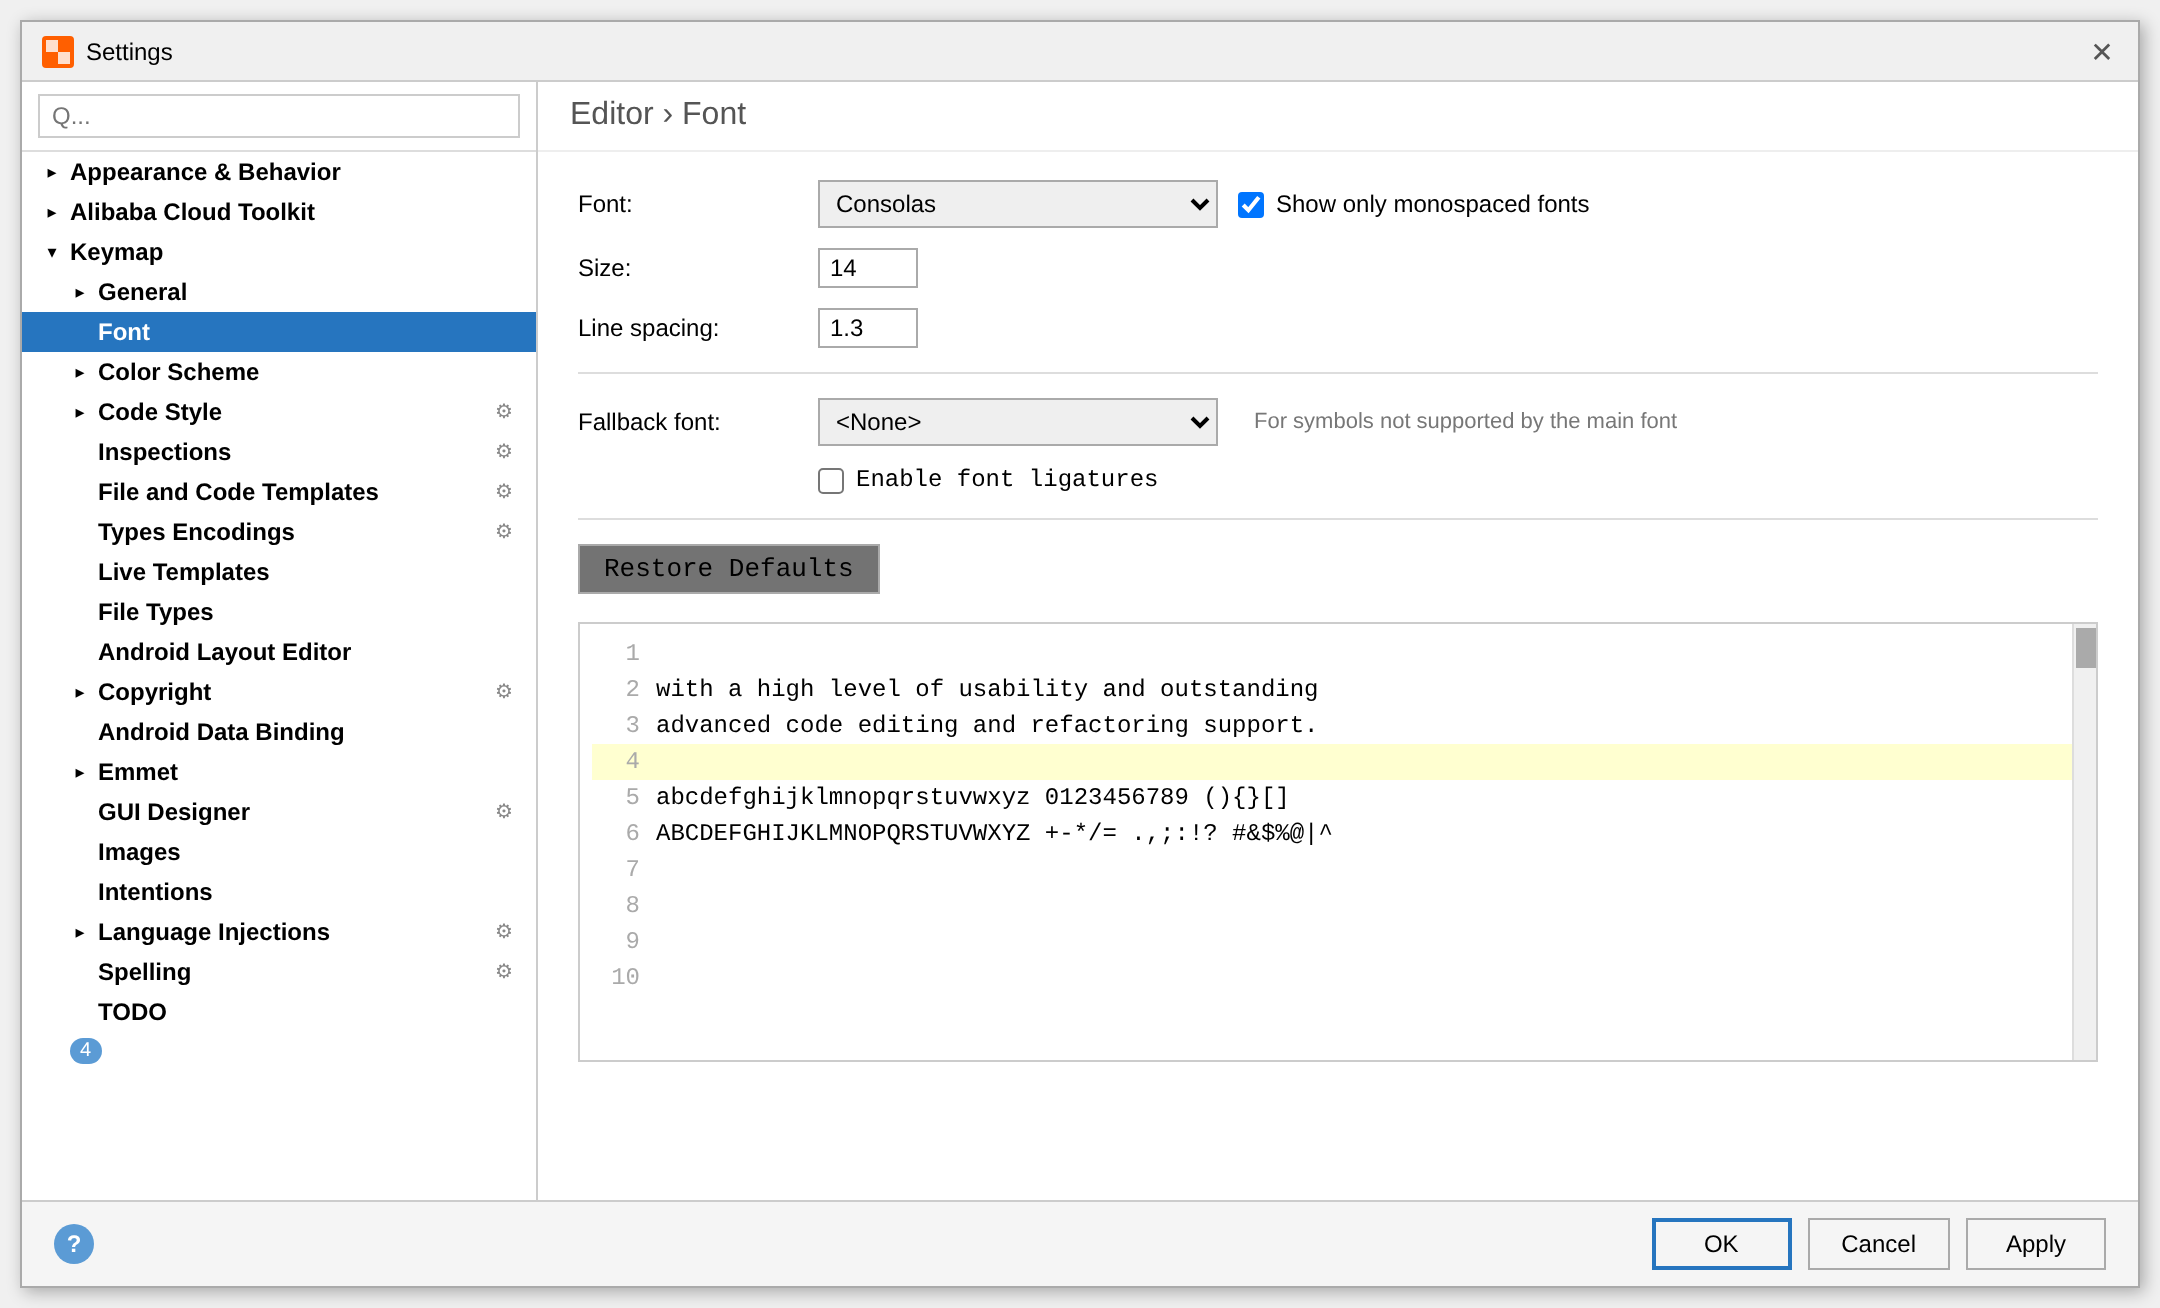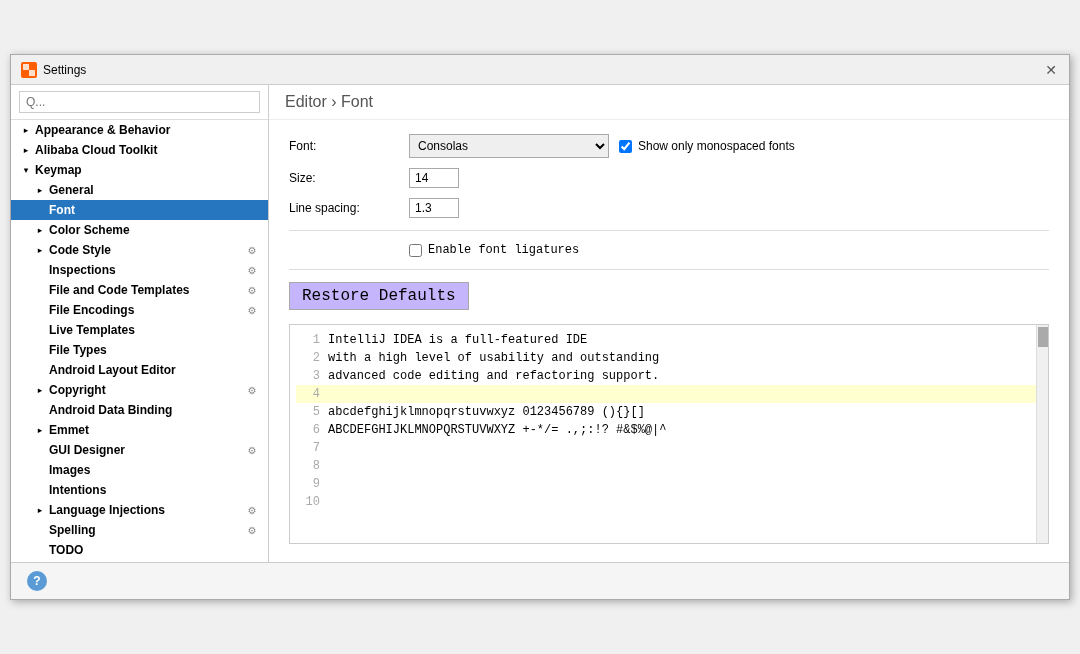--- a/index.html
+++ b/index.html
@@ -1,20 +1,20 @@
 <!DOCTYPE html>
 <html><head>
   <meta charset="utf-8">
   <style>
     * { box-sizing: border-box; margin: 0; padding: 0; }
     body { font-family: 'Segoe UI', Arial, sans-serif; font-size: 12px; background: #f0f0f0; display: flex; align-items: center; justify-content: center; height: 100vh; }
 
     .dialog {
       width: 1060px;
-      height: 546px;
+      height: 634px;
       background: #fff;
       border: 1px solid #aaa;
       box-shadow: 2px 2px 8px rgba(0,0,0,0.3);
       display: flex;
       flex-direction: column;
     }
 
     .title-bar {
       background: #f0f0f0;
       border-bottom: 1px solid #ccc;
@@ -179,23 +179,23 @@
     }
 
     .separator {
       border: none;
       border-top: 1px solid #ddd;
       margin: 12px 0;
     }
 
     .restore-btn {
       padding: 4px 12px;
-      background: #c4b5fd;
+      background: #737373;
       border: 1px solid #aaa;
-      font-size: 16px;
+      font-size: 13px;
       cursor: pointer;
       font-family: 'Courier New', monospace;
     }
 
     .preview-area {
       margin-top: 14px;
       border: 1px solid #ccc;
       background: #fff;
       height: 220px;
       overflow: hidden;
@@ -364,21 +364,21 @@
             <span class="tree-label">Inspections</span>
             <span class="tree-icon">⚙</span>
           </div>
           <div class="tree-item indent2">
             <span class="tree-chevron"></span>
             <span class="tree-label">File and Code Templates</span>
             <span class="tree-icon">⚙</span>
           </div>
           <div class="tree-item indent2">
             <span class="tree-chevron"></span>
-            <span class="tree-label">File Encodings</span>
+            <span class="tree-label">Types Encodings</span>
             <span class="tree-icon">⚙</span>
           </div>
           <div class="tree-item indent2">
             <span class="tree-chevron"></span>
             <span class="tree-label">Live Templates</span>
           </div>
           <div class="tree-item indent2">
             <span class="tree-chevron"></span>
             <span class="tree-label">File Types</span>
           </div>
@@ -457,39 +457,48 @@
 
         
         <div class="form-row">
           <div class="form-label">Line spacing:</div>
           <input type="text" class="input-small" id="line-spacing-input" value="1.3" style="">
         </div>
 
         <hr class="separator">
 
         
+        <div class="form-row">
+          <div class="form-label">Fallback font:</div>
+          <div class="form-control-area">
+            <select style="width:200px;padding:3px 4px;border:1px solid #aaa;font-size:12px;">
+              <option>&lt;None&gt;</option>
+            </select>
+            <span class="hint-text">For symbols not supported by the main font</span>
+          </div>
+        </div>
 
         
         <div class="form-row">
           <div class="form-label"></div>
           <label class="checkbox-row">
             <input type="checkbox" style="">
             <span class="checkbox-label">Enable font ligatures</span>
           </label>
         </div>
 
         <hr class="separator">
 
         
         <button class="restore-btn">Restore Defaults</button>
 
         
         <div class="preview-area">
           <div class="preview-content" id="preview-lines">
-              <div class="code-line"><span class="line-num">1</span><span class="line-content">IntelliJ IDEA is a full-featured IDE</span></div>
+              <div class="code-line"><span class="line-num">1</span></div>
               <div class="code-line"><span class="line-num">2</span><span class="line-content">with a high level of usability and outstanding</span></div>
               <div class="code-line"><span class="line-num">3</span><span class="line-content">advanced code editing and refactoring support.</span></div>
               <div class="code-line line-highlight"><span class="line-num">4</span><span class="line-content"></span></div>
               <div class="code-line"><span class="line-num">5</span><span class="line-content">abcdefghijklmnopqrstuvwxyz 0123456789 (){}[]</span></div>
               <div class="code-line"><span class="line-num">6</span><span class="line-content">ABCDEFGHIJKLMNOPQRSTUVWXYZ +-*/= .,;:!? #&amp;$%@|^</span></div>
               <div class="code-line"><span class="line-num">7</span><span class="line-content"></span></div>
               <div class="code-line"><span class="line-num">8</span><span class="line-content"></span></div>
               <div class="code-line"><span class="line-num">9</span><span class="line-content"></span></div>
               <div class="code-line"><span class="line-num">10</span><span class="line-content"></span></div>
             </div>
@@ -498,14 +507,19 @@
           </div>
         </div>
       </div>
     </div>
   </div>
 
   <div class="dialog-footer">
     <div class="footer-left">
       <div class="help-btn">?</div>
     </div>
+    <div class="footer-right">
+      <button class="footer-btn primary">OK</button>
+      <button class="footer-btn">Cancel</button>
+      <button class="footer-btn">Apply</button>
+    </div>
   </div>
 </div>
 
 </body></html>

